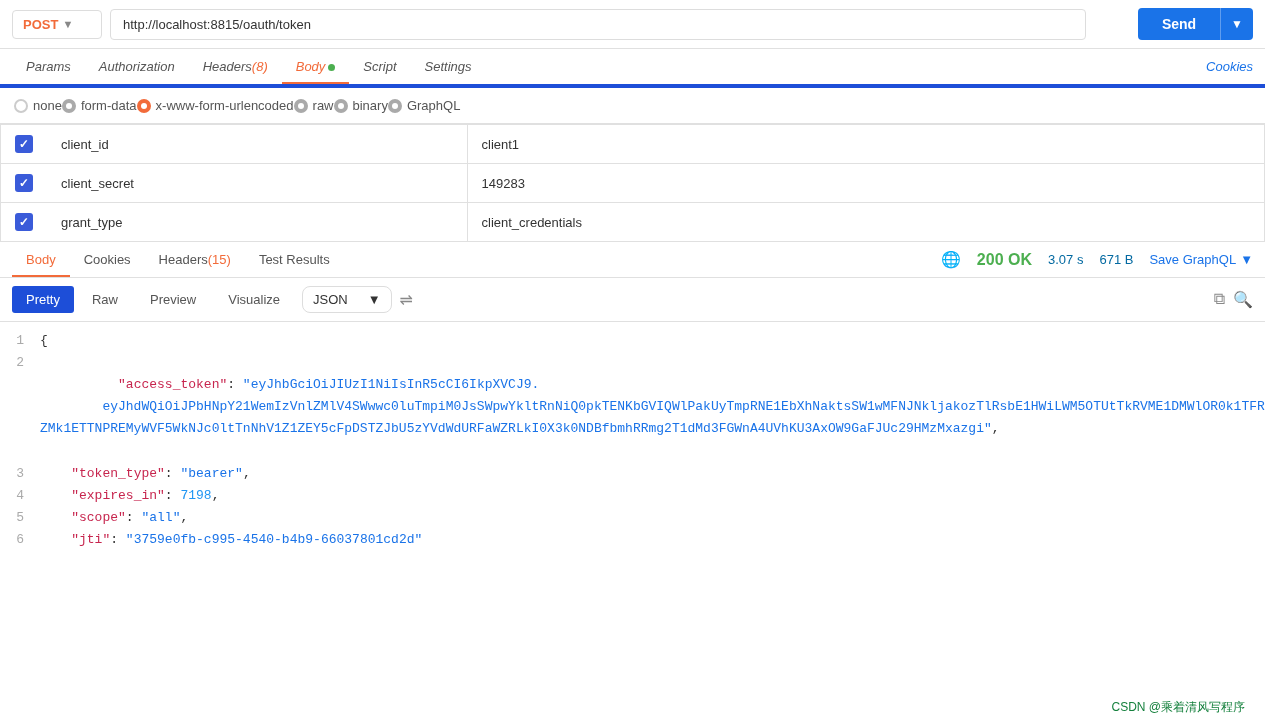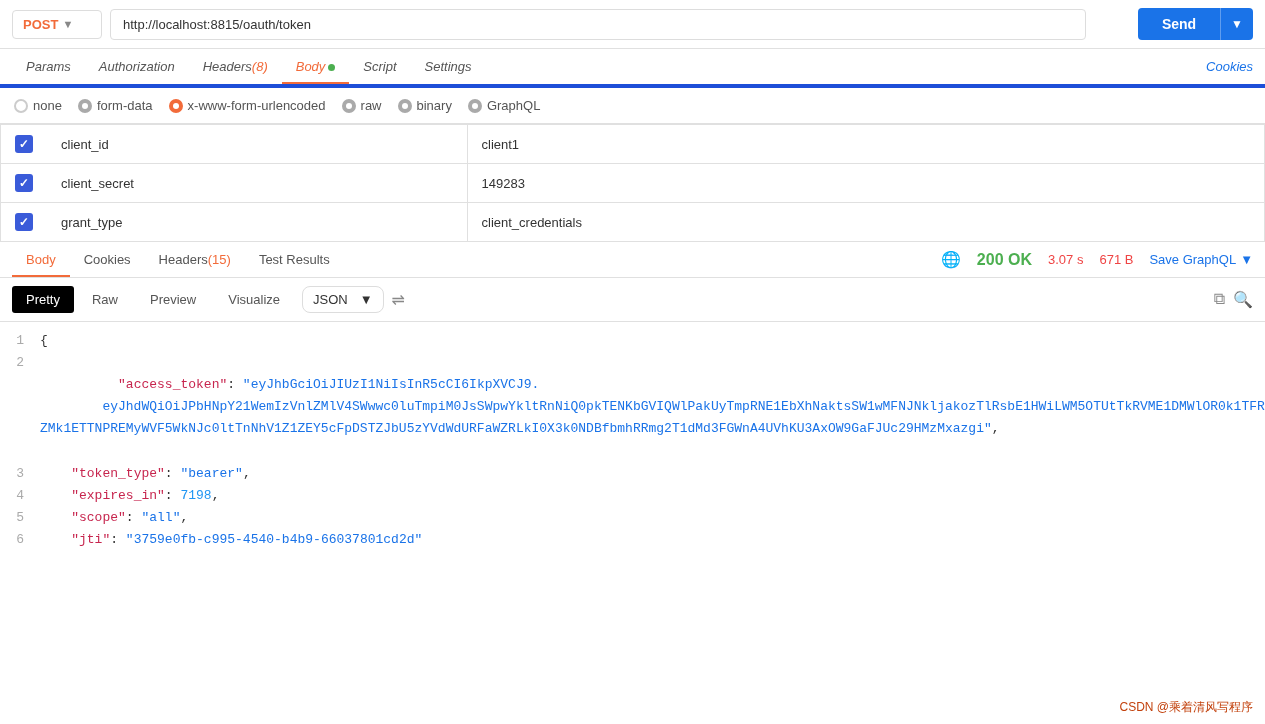--- a/index.html
+++ b/index.html
@@ -18,21 +18,21 @@
     .tab-bar { display: flex; align-items: center; padding: 0 12px; border-bottom: 4px solid #1d4ed8; justify-content: space-between; font-style: italic; }
     .tabs-left { display: flex; gap: 0; }
     .tab { padding: 10px 14px; font-size: 13px; color: #555; cursor: pointer; position: relative; white-space: nowrap; }
     .tab.active { color: #f26b3a; }
     .tab.active::after { content: ''; position: absolute; bottom: 0; left: 0; right: 0; height: 2px; background: #f26b3a; }
     .tab .badge { color: #f26b3a; }
     .tab .dot { display: inline-block; width: 7px; height: 7px; border-radius: 50%; background: #4caf50; margin-left: 3px; vertical-align: middle; }
     .cookies-link { color: #1a73e8; font-size: 13px; cursor: pointer; padding: 10px 0; }
 
     
-    .body-type-bar { display: flex; align-items: center; gap: 16px; padding: 10px 14px; border-bottom: 1px solid #e0e0e0; text-align: center; }
+    .body-type-bar { display: flex; align-items: center; padding: 10px 14px; border-bottom: 1px solid #e0e0e0; text-align: center; }
     .radio-option { display: flex; align-items: center; gap: 5px; font-size: 13px; color: #555; cursor: pointer; }
     .radio-circle { width: 14px; height: 14px; border-radius: 50%; border: 2px solid #ccc; display: flex; align-items: center; justify-content: center; }
     .radio-circle.checked-gray { border-color: #aaa; background: #aaa; }
     .radio-circle.checked-orange { border-color: #f26b3a; background: #f26b3a; }
     .radio-inner { width: 6px; height: 6px; border-radius: 50%; background: #fff; }
 
     
     .form-table { width: 100%; border-collapse: collapse; }
     .form-table td { border: 1px solid #e0e0e0; padding: 10px 14px; font-size: 13px; vertical-align: middle; }
     .form-table td:first-child { width: 44px; text-align: center; border-right: none; }
@@ -43,45 +43,45 @@
     
     .response-tab-bar { display: flex; align-items: center; padding: 0 12px; border-bottom: 1px solid #e0e0e0; justify-content: space-between; }
     .resp-tabs-left { display: flex; gap: 0; }
     .resp-tab { padding: 10px 14px; font-size: 13px; color: #555; cursor: pointer; position: relative; }
     .resp-tab.active { color: #f26b3a; }
     .resp-tab.active::after { content: ''; position: absolute; bottom: 0; left: 0; right: 0; height: 2px; background: #f26b3a; }
     .resp-tab .badge { color: #f26b3a; }
     .resp-status-right { display: flex; align-items: center; gap: 16px; }
     .globe-icon { color: #888; font-size: 16px; }
     .status-200 { color: #4caf50; font-weight: 600; font-size: 16px; }
-    .time-size { color: #ef4444; font-size: 13px; }
+    .time-size { color: #0369a1; font-size: 13px; }
     .save-response { display: flex; align-items: center; gap: 4px; color: #1a73e8; font-size: 13px; cursor: pointer; font-weight: 500; }
 
     
     .format-toolbar { display: flex; align-items: center; padding: 8px 12px; gap: 8px; border-bottom: 1px solid #e0e0e0; justify-content: space-between; }
     .format-tabs { display: flex; gap: 4px; }
     .fmt-tab { padding: 6px 14px; font-size: 13px; color: #555; cursor: pointer; border-radius: 3px; }
-    .fmt-tab.active { background: #000000; color: #fff; border-radius: 3px; }
-    .json-dropdown { display: flex; align-items: center; gap: 12px; border: 1px solid #ddd; border-radius: 8px; padding: 5px 10px; font-size: 13px; cursor: pointer; }
+    .fmt-tab.active { background: #1d4ed8; color: #fff; border-radius: 3px; }
+    .json-dropdown { display: flex; align-items: center; gap: 20px; border: 1px solid #ddd; border-radius: 8px; padding: 5px 10px; font-size: 13px; cursor: pointer; }
     .filter-icon { color: #888; font-size: 16px; cursor: pointer; }
     .toolbar-right-icons { display: flex; gap: 8px; }
     .toolbar-icon { color: #888; font-size: 16px; cursor: pointer; }
 
     
     .code-area { padding: 8px 0; font-family: 'Courier New', Courier, monospace; font-size: 13px; line-height: 1.7; background: #fff; overflow-x: auto; }
     .code-line { display: flex; }
     .line-num { width: 40px; text-align: right; padding-right: 16px; color: #aaa; user-select: none; flex-shrink: 0; }
     .code-content { flex: 1; white-space: pre-wrap; word-break: break-all; }
     .key { color: #c7254e; }
     .str-val { color: #1a73e8; }
     .num-val { color: #2196f3; }
     .punct { color: #333; }
 
     
-    .watermark { position: fixed; bottom: 8px; right: 12px; font-size: 12px; color: #c2410c; }
+    .watermark { position: fixed; bottom: 8px; right: 20px; font-size: 12px; color: #15803d; }
   </style>
 </head>
 <body>
 
 <div class="top-bar">
   <div class="method-select">
     <span>POST</span>
     <span class="chevron">▼</span>
   </div>
   <input class="url-bar" type="text" value="http://localhost:8815/oauth/token" style="">

